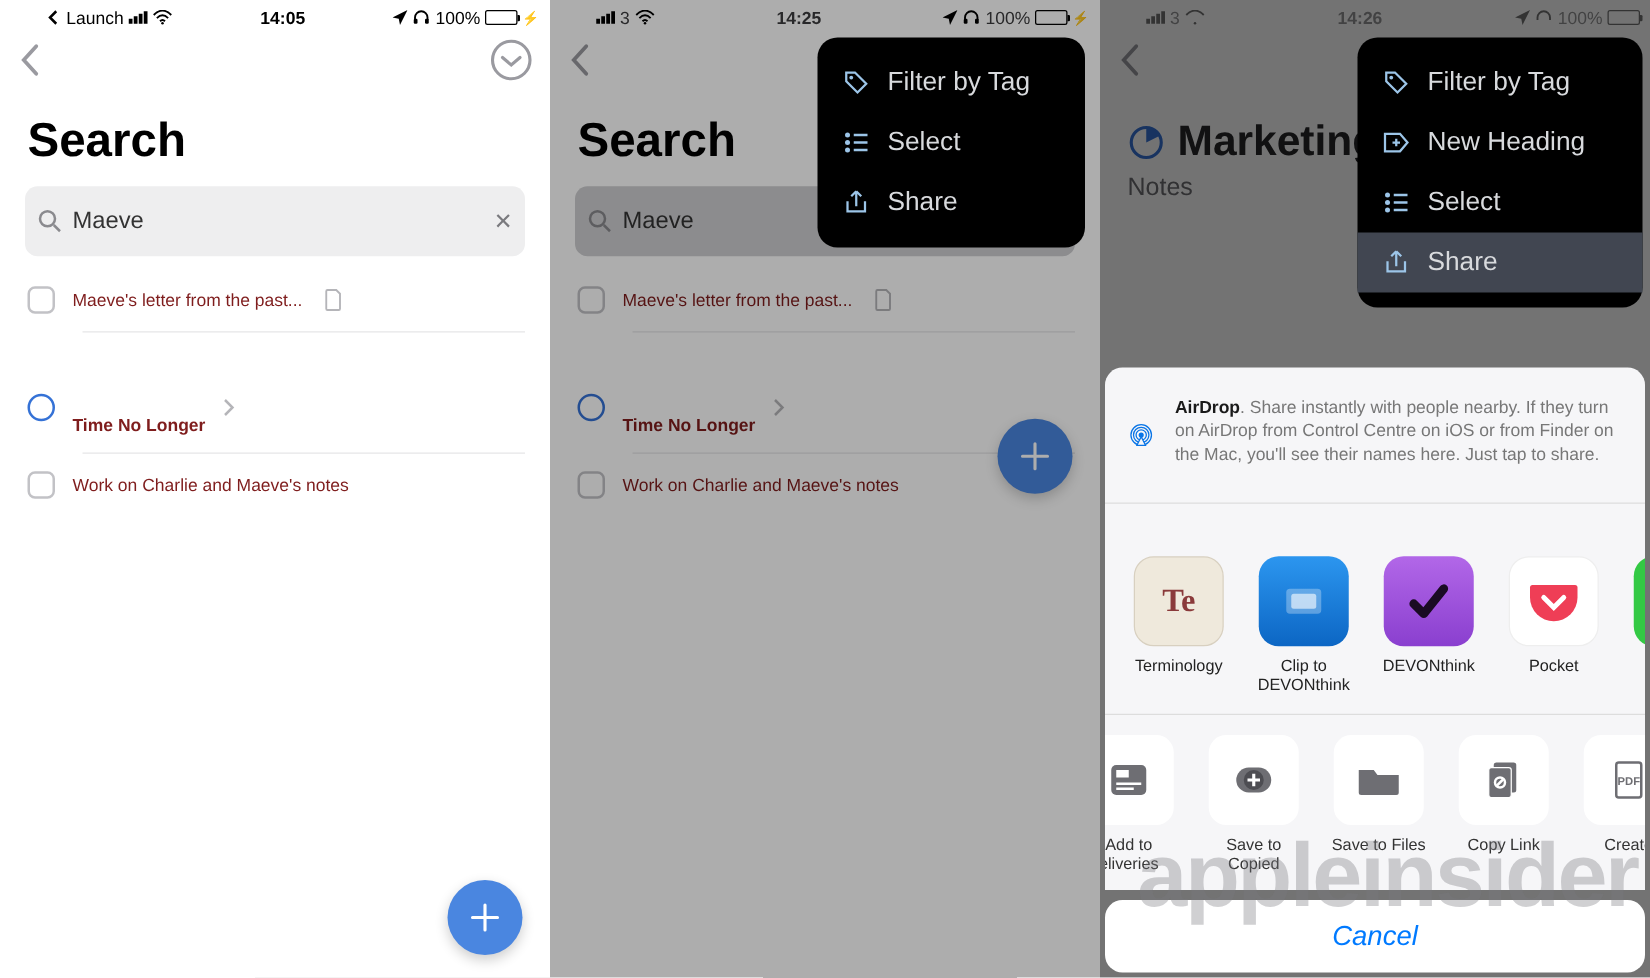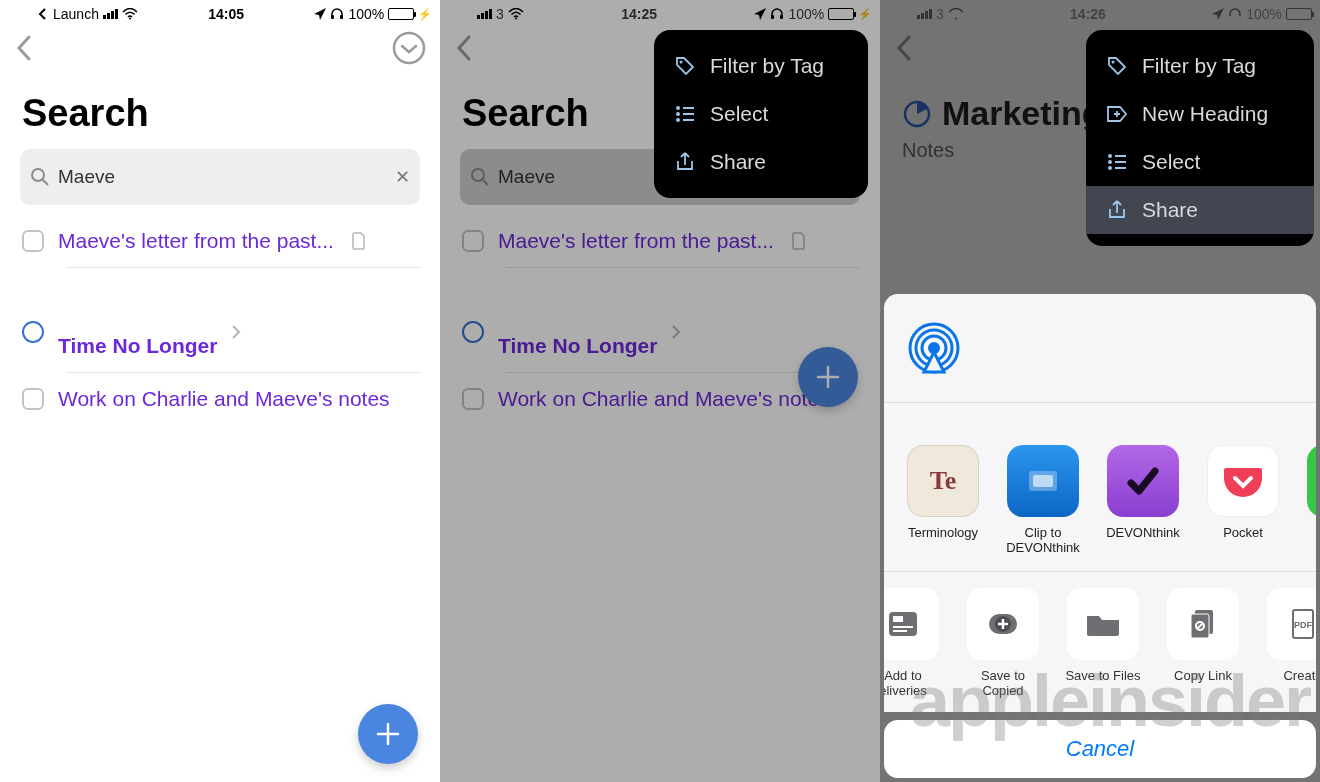--- a/index.html
+++ b/index.html
@@ -28,21 +28,21 @@
   
   .nav { height:52px; display:flex; align-items:center; justify-content:space-between; padding:0 14px; }
 
   
   .title { font-size:38px; font-weight:700; padding:18px 22px 14px; }
   .search-box { margin:0 20px; height:56px; background:#eeeeef; border-radius:10px; display:flex; align-items:center; padding:0 10px; gap:8px; }
   .search-box input { flex:1; border:none; background:transparent; font-size:19px; color:#333; outline:none; }
   .search-box .clear { font-size:18px; color:#7a7a7e; }
 
   .results { padding:10px 20px 0; }
-  .row { display:flex; align-items:center; gap:14px; padding:14px 2px; font-size:21px; color:#6d28d9; }
+  .row { display:flex; align-items:center; gap:14px; padding:14px 2px; font-size:14px; color:#7f1d1d; }
   .hr { height:1px; background:#e6e6e8; margin-left:46px; }
   .checkbox { width:22px; height:22px; border:2px solid #c2c2c6; border-radius:6px; flex-shrink:0; }
   .radio { width:22px; height:22px; border:2.5px solid #3572d6; border-radius:50%; flex-shrink:0; }
   .bold { font-weight:700;margin-top:28px; }
   .docicon { margin-left:4px; color:#b5b5b9; }
   .chev { color:#b5b5b9; }
 
   .fab { position:absolute; bottom:18px; right:22px; width:60px; height:60px; border-radius:50%; background:#4a86e0; display:flex; align-items:center; justify-content:center; box-shadow:0 4px 10px rgba(0,0,0,.2); }
 
   
@@ -362,20 +362,21 @@
   <div class="sheet">
     <div class="card">
       <div class="airdrop">
         <svg width="64" height="64" viewBox="0 0 64 64">
           <circle cx="32" cy="32" r="6" fill="#0a75e6"></circle>
           <circle cx="32" cy="32" r="12" stroke="#0a75e6" stroke-width="3" fill="none"></circle>
           <circle cx="32" cy="32" r="18" stroke="#0a75e6" stroke-width="3" fill="none"></circle>
           <circle cx="32" cy="32" r="24" stroke="#0a75e6" stroke-width="3" fill="none"></circle>
           <path d="M22 56 L32 36 L42 56 Z" fill="#f6f6f8" stroke="#0a75e6" stroke-width="3"></path>
         </svg>
+        <div class="adtext"><span class="strong">AirDrop</span><span>. Share instantly with people nearby. If they turn on AirDrop from Control Centre on iOS or from Finder on the Mac, you'll see their names here. Just tap to share.</span></div>
       </div>
 
       <div class="approw">
         <div class="appcell">
           <div class="appicon" style="background:#efe9dc;border:1px solid #d8d0c0;">
               <span style="font-family:serif;color:#8a3a3a;font-size:26px;">Te</span>
             </div>
           <div>Terminology</div>
         </div>
         <div class="appcell">

